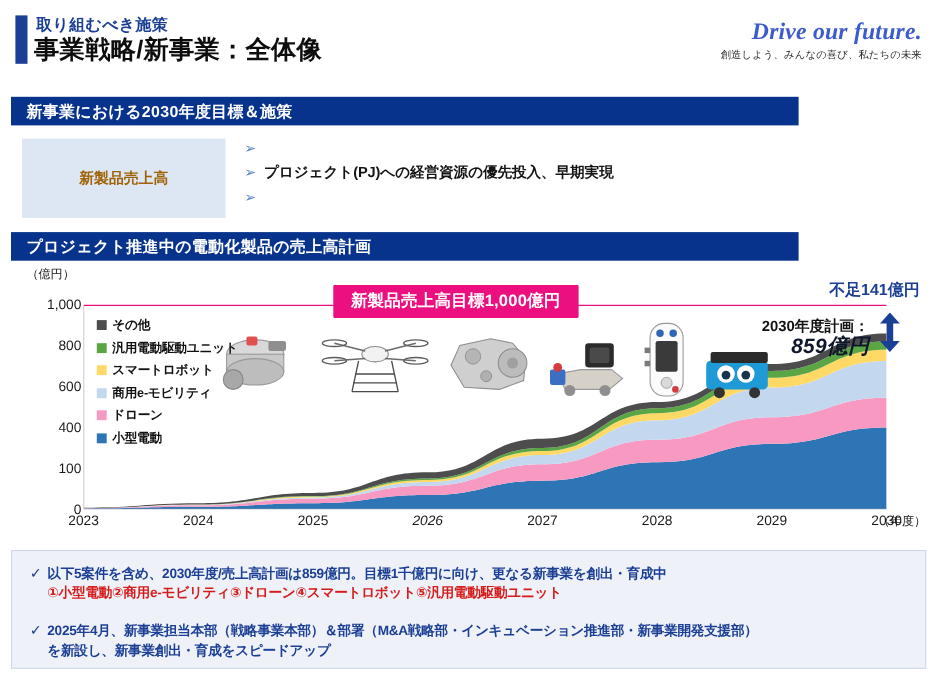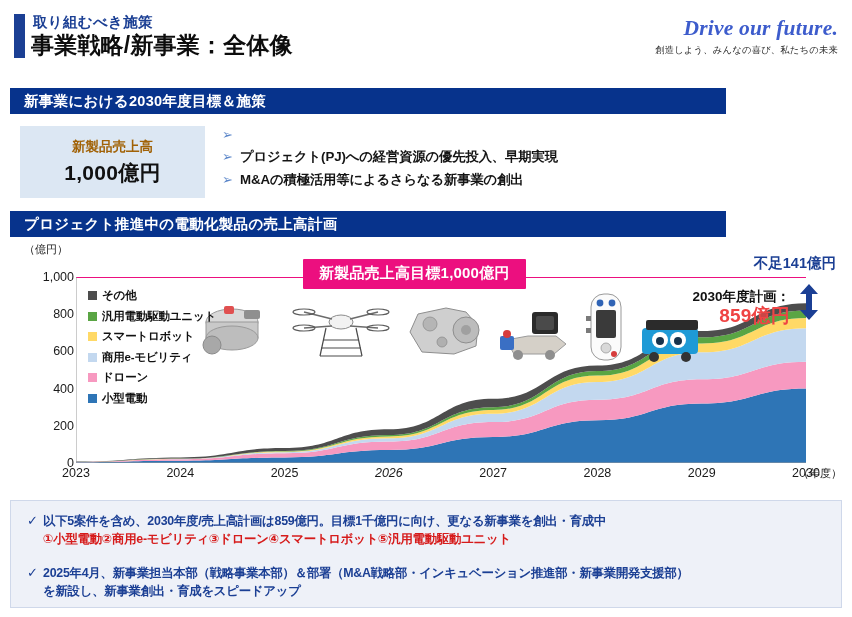--- a/index.html
+++ b/index.html
@@ -150,21 +150,21 @@
   .ann-shortfall {
     position: absolute; right: 16px; top: 254px;
     font-size: 14.5px; font-weight: bold; color: #1b3f94;
     z-index: 6;
   }
   .ann-plan {
     position: absolute; right: 62px; top: 289px;
     text-align: right; z-index: 6; line-height: 1.15;
   }
   .ann-plan-1 { font-size: 13.5px; font-weight: bold; color: #111; }
-  .ann-plan-2 { font-size: 19px; font-weight: bold; color: #ef4444; letter-spacing: .2px; }
+  .ann-plan-2 { font-size: 19px; font-weight: bold; color: #0f172a; letter-spacing: .2px; font-style: italic; }
 
   .gap-arrow {
     position: absolute; right: 32px; top: 284px;
     width: 22px; height: 36px; z-index: 7;
   }
 
   
   .product-strip {
     position: absolute; left: 70px; top: 52px;
     width: 640px; height: 76px; z-index: 4;
@@ -198,45 +198,43 @@
   <div class="title-main">事業戦略/新事業：全体像</div>
   <div class="brand-tagline">Drive our future.</div>
   <div class="brand-sub">創造しよう、みんなの喜び、私たちの未来</div>
 </div>
 
 <div class="section-bar" id="bar-goals">新事業における2030年度目標＆施策</div>
 
 <div class="goals-area">
   <div class="kpi-box">
     <div class="kpi-label">新製品売上高</div>
-    <div class="kpi-value">1,000億円</div>
   </div>
   <div class="bullet-list">
     <div class="bullet-row">
       <span class="bullet-arrow">➢</span>
     </div>
     <div class="bullet-row">
       <span class="bullet-arrow">➢</span>
       <span class="bullet-text">プロジェクト(PJ)への経営資源の優先投入、早期実現</span>
     </div>
     <div class="bullet-row">
       <span class="bullet-arrow">➢</span>
-      <span class="bullet-text">M&amp;Aの積極活用等によるさらなる新事業の創出</span>
     </div>
   </div>
 </div>
 
 <div class="section-bar" id="bar-chart">プロジェクト推進中の電動化製品の売上高計画</div>
 
 <div class="chart-area">
   <div class="unit-label">（億円）</div>
 
   <div class="y-axis-col" id="y-axis">
       <div class="y-tick" style="top: 223px;">0</div>
-      <div class="y-tick" style="top: 185.8px;">200</div>
+      <div class="y-tick" style="top: 185.8px;">100</div>
       <div class="y-tick" style="top: 148.6px;">400</div>
       <div class="y-tick" style="top: 111.4px;">600</div>
       <div class="y-tick" style="top: 74.2px;">800</div>
       <div class="y-tick" style="top: 37px;">1,000</div>
     </div>
 
   <div class="plot">
     <svg id="plot-svg" width="730" height="186" viewBox="0 0 730 186">
         <path d="M 0 185.256 C 52.14285714285714 185.256, 52.14285714285714 183.768, 104.28571428571428 183.768 C 156.42857142857142 183.768, 156.42857142857142 180.42, 208.57142857142856 180.42 C 260.71428571428567 180.42, 260.71428571428567 172.98, 312.85714285714283 172.98 C 365 172.98, 365 159.96, 417.1428571428571 159.96 C 469.2857142857143 159.96, 469.2857142857143 143.22, 521.4285714285714 143.22 C 573.5714285714286 143.22, 573.5714285714286 126.47999999999999, 625.7142857142857 126.47999999999999 C 677.8571428571429 126.47999999999999, 677.8571428571429 111.6, 730 111.6 L 730 186  730 186 C 677.8571428571429 186, 677.8571428571429 186, 625.7142857142857 186 C 573.5714285714286 186, 573.5714285714286 186, 521.4285714285714 186 C 469.2857142857143 186, 469.2857142857143 186, 417.1428571428571 186 C 365 186, 365 186, 312.85714285714283 186 C 260.71428571428567 186, 260.71428571428567 186, 208.57142857142856 186 C 156.42857142857142 186, 156.42857142857142 186, 104.28571428571428 186 C 52.14285714285714 186, 52.14285714285714 186, 0 186 Z" fill="#2e75b6"></path>
         <path d="M 0 184.884 C 52.14285714285714 184.884, 52.14285714285714 182.28, 104.28571428571428 182.28 C 156.42857142857142 182.28, 156.42857142857142 176.328, 208.57142857142856 176.328 C 260.71428571428567 176.328, 260.71428571428567 164.61, 312.85714285714283 164.61 C 365 164.61, 365 145.07999999999998, 417.1428571428571 145.07999999999998 C 469.2857142857143 145.07999999999998, 469.2857142857143 122.75999999999999, 521.4285714285714 122.75999999999999 C 573.5714285714286 122.75999999999999, 573.5714285714286 102.3, 625.7142857142857 102.3 C 677.8571428571429 102.3, 677.8571428571429 84.63, 730 84.63 L 730 111.6  730 111.6 C 677.8571428571429 111.6, 677.8571428571429 126.47999999999999, 625.7142857142857 126.47999999999999 C 573.5714285714286 126.47999999999999, 573.5714285714286 143.22, 521.4285714285714 143.22 C 469.2857142857143 143.22, 469.2857142857143 159.96, 417.1428571428571 159.96 C 365 159.96, 365 172.98, 312.85714285714283 172.98 C 260.71428571428567 172.98, 260.71428571428567 180.42, 208.57142857142856 180.42 C 156.42857142857142 180.42, 156.42857142857142 183.768, 104.28571428571428 183.768 C 52.14285714285714 183.768, 52.14285714285714 185.256, 0 185.256 Z" fill="#f799c0"></path>

